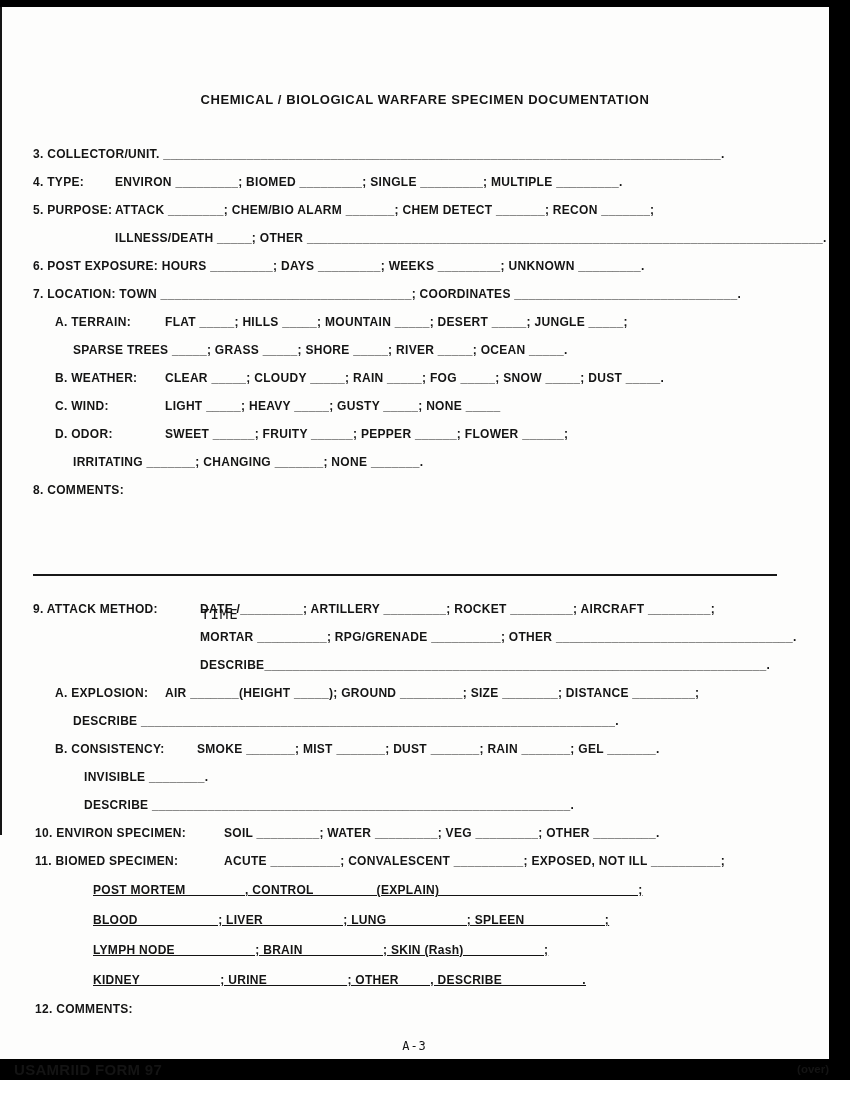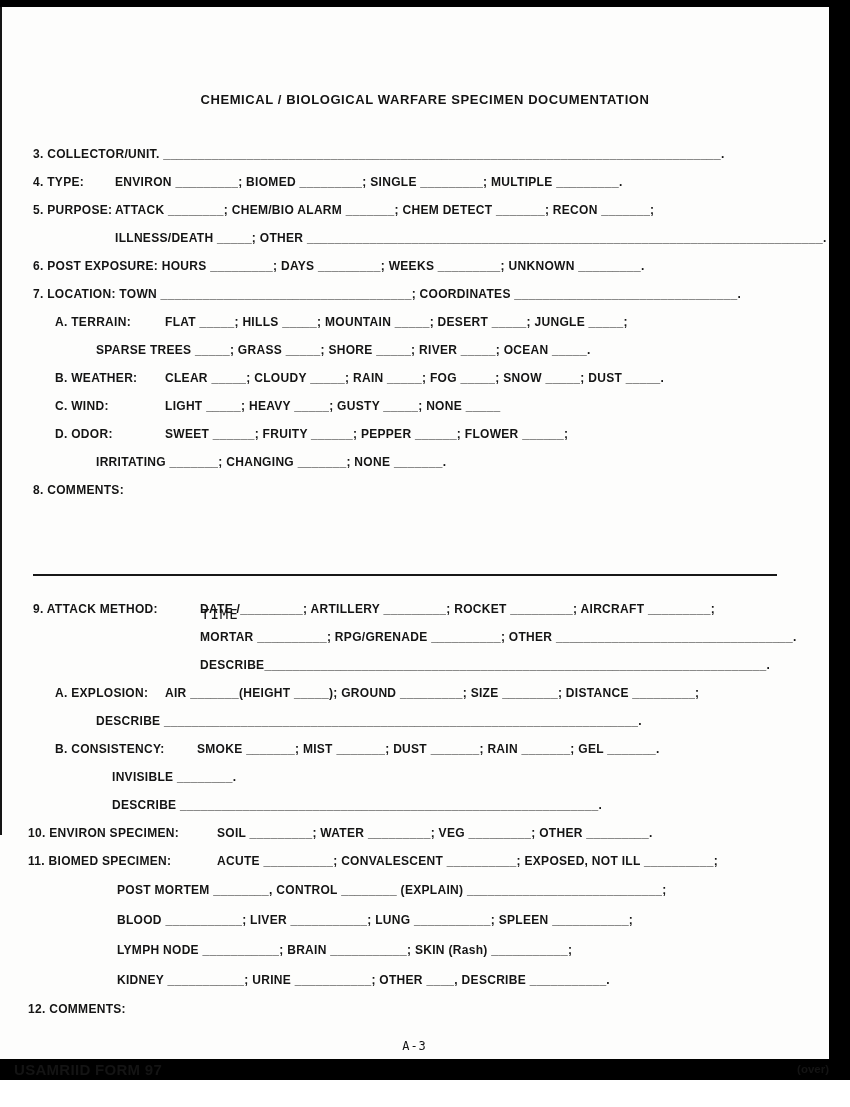--- a/index.html
+++ b/index.html
@@ -8,23 +8,23 @@
   .edge-top{position:absolute;top:0;left:0;width:100%;height:7px;background:#000;}
   .edge-right{position:absolute;top:0;right:0;width:21px;height:100%;background:#000;}
   .edge-bottom{position:absolute;bottom:0;left:0;width:100%;height:21px;background:#000;}
   .edge-left{position:absolute;top:7px;left:0;width:2px;height:828px;background:#151515;}
   .title{margin:92px 0 0 0;text-align:center;font-size:13px;font-weight:700;letter-spacing:0.6px;}
   .form{margin-top:33px;}
   .line{height:28px;line-height:28px;font-size:12px;font-weight:700;letter-spacing:0.3px;white-space:nowrap;}
   .h30{height:30px;line-height:30px;}
   .lbl{display:inline-block;}
   .w82{width:82px;}  .w110{width:110px;} .w142{width:142px;} .w167{width:167px;} .w189{width:189px;}
-  .p26{padding-left:28px;} .p33{padding-left:33px;} .p55{padding-left:55px;}
-  .p115{padding-left:115px;} .p165{padding-left:96px;} .p197{padding-left:112px;}
-  .p200{padding-left:200px;} .p215{padding-left:117px;}
+  .p26{padding-left:35px;} .p33{padding-left:33px;} .p55{padding-left:55px;}
+  .p115{padding-left:115px;} .p165{padding-left:73px;} .p197{padding-left:84px;}
+  .p200{padding-left:200px;} .p215{padding-left:93px;text-decoration:underline;}
   .rule{margin:70px 0 19px 33px;width:744px;height:0;border-top:2px solid #181818;}
   .rel{position:relative;}
   .time-note{position:absolute;left:201px;top:14px;font-family:"DejaVu Sans Mono",monospace;
              font-weight:400;font-size:14px;line-height:10px;letter-spacing:1px;}
   .pagenum{position:absolute;top:1039px;left:0;right:21px;text-align:center;
            font-family:"DejaVu Sans Mono",monospace;font-size:12px;font-weight:500;letter-spacing:1px;}
   .formnum{position:absolute;top:1061px;left:14px;font-size:15px;font-weight:700;letter-spacing:0.3px;text-align:right;}
   .over{position:absolute;top:1063px;left:0;right:21px;text-align:right;font-size:11.5px;font-weight:700;}
 </style>
 </head>

